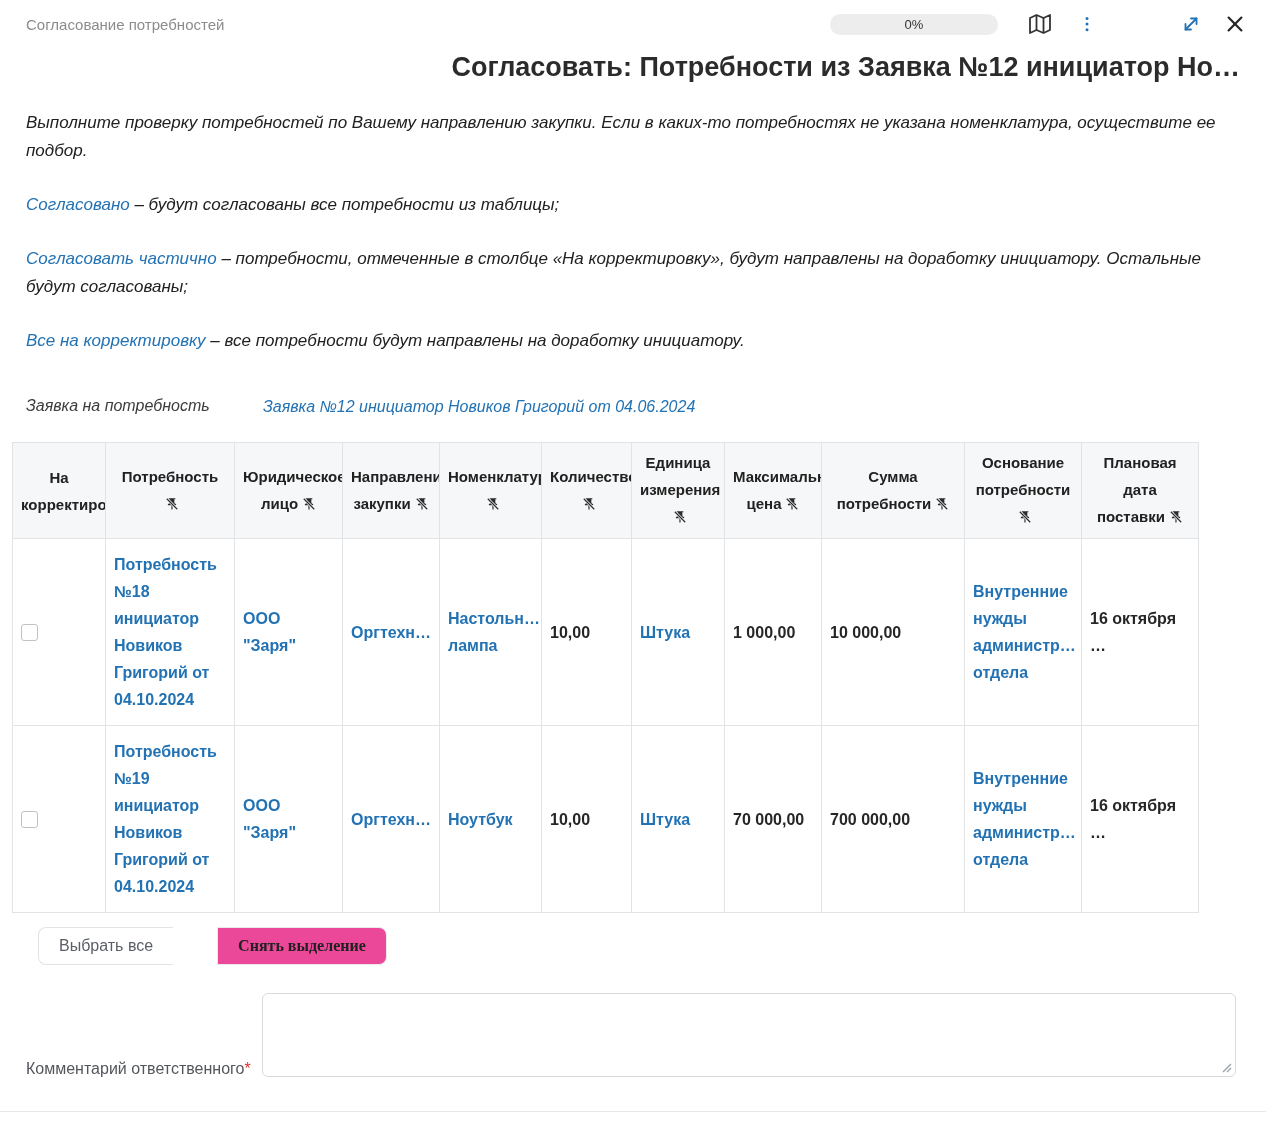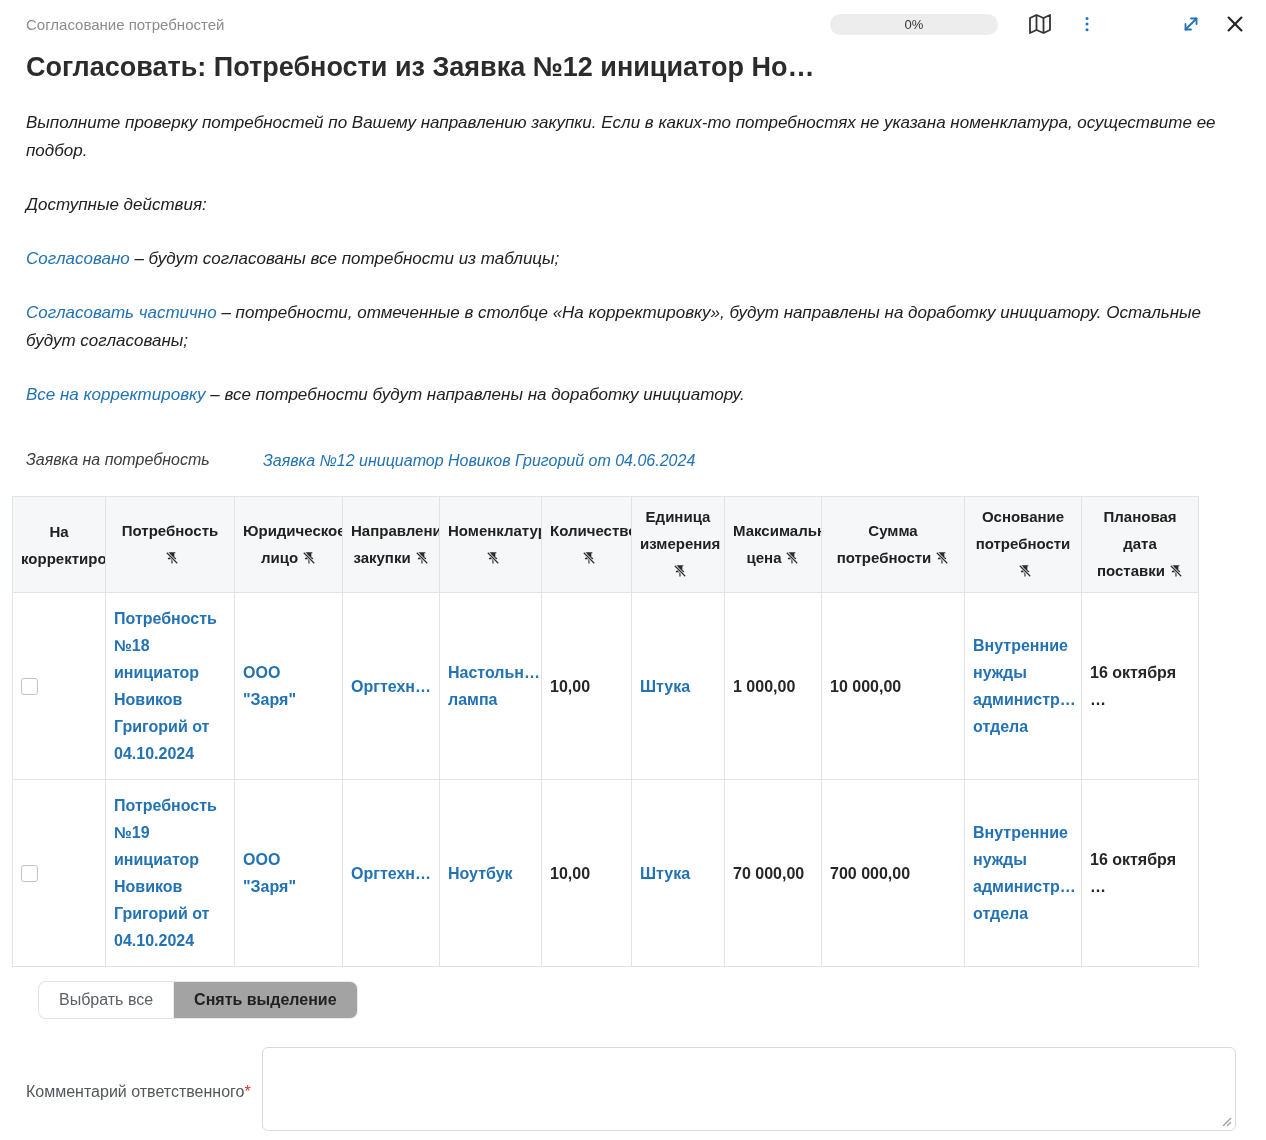--- a/index.html
+++ b/index.html
@@ -12,21 +12,21 @@
   .topbar-right { display: flex; align-items: center; }
   .progress-pill { width: 168px; height: 21px; background: #ededee; border-radius: 11px;
     display: flex; align-items: center; justify-content: center;
     font-size: 13px; color: #333; }
   .icon-btn { background: none; border: none; cursor: pointer; display: flex;
     align-items: center; justify-content: center; padding: 0; }
   .tb-gap-a { margin-left: 30px; } .tb-gap-b { margin-left: 26px; }
   .tb-gap-c { margin-left: 84px; } .tb-gap-d { margin-left: 22px; }
 
   .page-title { font-size: 27px; font-weight: 700; color: #2b2b2b;
-    margin: 16px 26px 0 26px; white-space: nowrap; overflow: hidden; }
+    margin: 16px 26px 0 26px; white-space: nowrap; overflow: hidden; text-align: right; }
 
   .content { padding: 0 26px; font-style: italic; }
   .para { font-size: 17px; line-height: 28px; color: #212121; margin-top: 26px; max-width: 1214px; }
   .legend-para { }
   .link { color: #2272b4; text-decoration: none; cursor: pointer; }
 
   .field-row { display: flex; align-items: flex-start; margin-top: 42px; }
   .field-label { width: 237px; font-size: 16px; color: #3c3c3c; flex: none; }
   .field-value { font-size: 16px; padding-top: 1px; }
 
@@ -35,28 +35,28 @@
   table.needs th, table.needs td { border: 1px solid #e1e3e5; overflow: hidden;
     vertical-align: middle; font-weight: bold; }
   table.needs th { background: #f6f7f8; font-size: 15px; font-weight: 700;
     text-align: center; color: #212121; height: 95px; padding: 6px 8px; line-height: 27px; }
   table.needs td { font-size: 16px; line-height: 27px; padding: 12px 8px; height: 186px; }
   td.cell-check { padding-left: 14px; }
   .pin-wrap { display: inline-block; vertical-align: -2px; margin-left: 4px; cursor: pointer; }
   .checkbox { width: 17px; height: 17px; border: 1.5px solid #bfc3c7; border-radius: 3px;
     background: #fff; cursor: pointer; }
 
-  .seg-group { display: inline-flex; margin: 14px 0 0 38px; border-radius: 0; }
+  .seg-group { display: inline-flex; margin: 14px 0 0 38px; border-radius: 0; gap: 44px; }
   .seg-btn { font-size: 16px; padding: 9px 20px; cursor: pointer; font-family: inherit; }
   .seg-left { background: #fff; border: 1px solid #e3e3e5; border-right: none;
     border-radius: 8px 0 0 8px; color: #5a5f66; }
-  .seg-right { background: #a3a3a3; border: 1px solid #e9eaeb;
-    border-radius: 0 8px 8px 0; color: #212121; font-weight: 700; }
-
-  .comment-row { display: flex; align-items: center; margin: 28px 26px 0 26px; }
+  .seg-right { background: #ec4899; border: 1px solid #e9eaeb;
+    border-radius: 0 8px 8px 0; color: #212121; font-weight: 700; font-family: Liberation Serif, serif; }
+
+  .comment-row { display: flex; align-items: flex-end; margin: 28px 26px 0 26px; }
   .comment-label { width: 236px; flex: none; font-size: 16px; line-height: 24px;
     color: #53575c; padding-top: 2px; }
   .req { color: #e03130; }
   .textarea-wrap { position: relative; width: 974px; }
   textarea.comment-input { width: 974px; height: 84px; border: 1px solid #d7dadd;
     border-radius: 6px; resize: none; font-family: inherit; font-size: 16px;
     padding: 8px 10px; color: #262626; outline: none; }
   .resize-handle { position: absolute; right: 4px; bottom: 8px; pointer-events: none; }
 
   .footer-divider { border: none; border-top: 1px solid #e8e8e8; margin-top: 30px; }
@@ -100,21 +100,20 @@
         <line x1="19" y1="5" x2="5" y2="19"></line>
       </svg>
     </button>
   </div>
 </div>
 
 <h1 class="page-title">Согласовать: Потребности из Заявка №12 инициатор Но…</h1>
 
 <div class="content">
   <p class="para">Выполните проверку потребностей по Вашему направлению закупки. Если в каких-то потребностях не указана номенклатура, осуществите ее подбор.</p>
-  <p class="para">Доступные действия:</p>
 
   <p class="para legend-para"><a class="link">Согласовано</a><span> – будут согласованы все потребности из таблицы;</span></p>
   <p class="para legend-para"><a class="link">Согласовать частично</a><span> – потребности, отмеченные в столбце «На корректировку», будут направлены на доработку инициатору. Остальные будут согласованы;</span></p>
   <p class="para legend-para"><a class="link">Все на корректировку</a><span> – все потребности будут направлены на доработку инициатору.</span></p>
 
   <div class="field-row">
     <div class="field-label">Заявка на потребность</div>
     <a class="link field-value">Заявка №12 инициатор Новиков Григорий от 04.06.2024</a>
   </div>
 </div>

